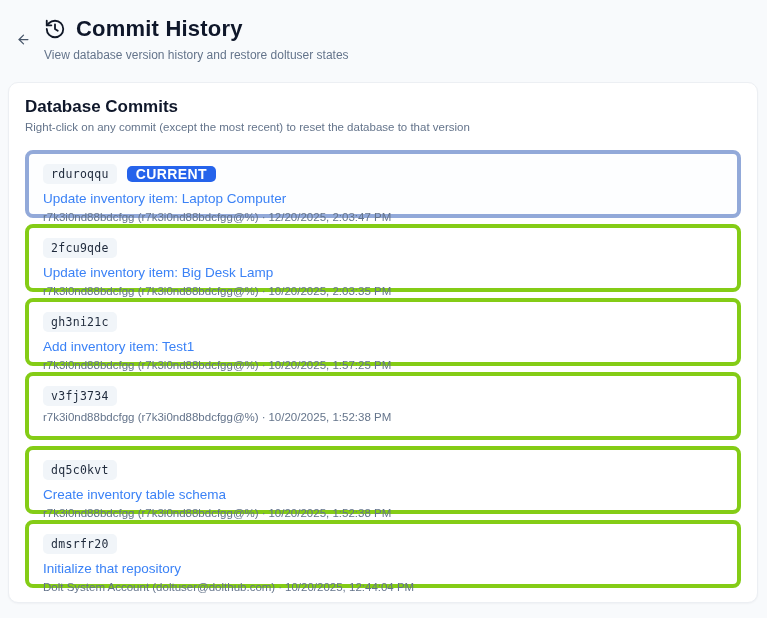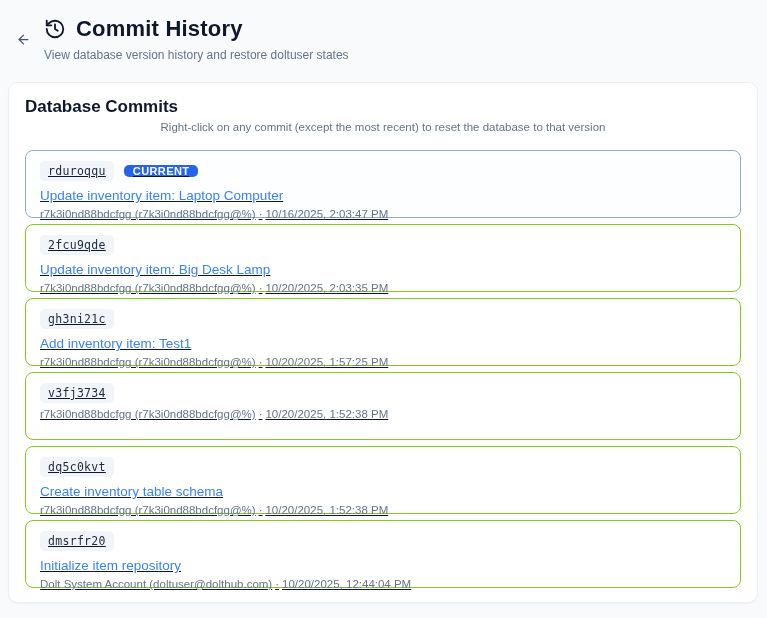--- a/index.html
+++ b/index.html
@@ -36,46 +36,45 @@
   .panel {
     margin: 10px 8px 0 8px;
     width: 750px; height: 521px;
     background: #ffffff;
     border: 1px solid #eceff3;
     border-radius: 10px;
     box-shadow: 0 1px 2px rgba(15,23,42,0.04);
     padding: 14px 16px;
   }
   .panel-title { font-size: 17px; font-weight: 700; color: #0f172a; }
-  .panel-desc  { font-size: 11.5px; color: #64748b; margin-top: 4px; text-align: center; }
+  .panel-desc  { font-size: 11.5px; color: #64748b; margin-top: 4px; }
   
   .commit-list { margin-top: 17px; display: flex; flex-direction: column; gap: 6px; }
   .commit-card {
-    border: 1px solid #84cc16;
+    border: 4px solid #84cc16;
     border-radius: 8px;
     background: #ffffff;
     padding: 10px 14px 11px 14px;
     height: 68px;
     cursor: context-menu;
-    text-decoration: underline;
   }
   .commit-card.current {
     border-color: #92a9d9;
     background: #fdfeff;
   }
   .hash-row { display: flex; align-items: center; gap: 10px; }
   .hash-chip {
     font-family: "DejaVu Sans Mono", "Liberation Mono", monospace;
     font-size: 11.5px; color: #1e293b;
     background: #f1f5f9;
     padding: 3px 8px; border-radius: 5px;
     letter-spacing: 0.3px;
   }
   .current-badge {
-    font-size: 11px; font-weight: 700; letter-spacing: 0.4px;
+    font-size: 14px; font-weight: 700; letter-spacing: 0.4px;
     color: #ffffff; background: #2563eb;
     padding: 0 9px; border-radius: 5px;
     text-transform: uppercase;
   }
   .commit-message {
     margin-top: 7px;
     font-size: 13.5px; font-weight: 500; color: #3b82f6;
   }
   .commit-meta {
     margin-top: 5px;
@@ -114,21 +113,21 @@
 
   <div class="commit-list">
 
     <div class="commit-card current">
       <div class="hash-row">
         <span class="hash-chip">rduroqqu</span>
         <span class="current-badge">CURRENT</span>
       </div>
       <div class="commit-message">Update inventory item: Laptop Computer</div>
       <div class="commit-meta">
-        <span>r7k3i0nd88bdcfgg (r7k3i0nd88bdcfgg@%)</span><span class="sep">·</span><span>10/16/2025, 2:03:47 PM</span>
+        <span>r7k3i0nd88bdcfgg (r7k3i0nd88bdcfgg@%)</span><span class="sep">·</span><span>12/20/2025, 2:03:47 PM</span>
       </div>
     </div>
 
     <div class="commit-card">
       <div class="hash-row">
         <span class="hash-chip">2fcu9qde</span>
       </div>
       <div class="commit-message">Update inventory item: Big Desk Lamp</div>
       <div class="commit-meta">
         <span>r7k3i0nd88bdcfgg (r7k3i0nd88bdcfgg@%)</span><span class="sep">·</span><span>10/20/2025, 2:03:35 PM</span>
@@ -161,20 +160,20 @@
       <div class="commit-message">Create inventory table schema</div>
       <div class="commit-meta">
         <span>r7k3i0nd88bdcfgg (r7k3i0nd88bdcfgg@%)</span><span class="sep">·</span><span>10/20/2025, 1:52:38 PM</span>
       </div>
     </div>
 
     <div class="commit-card">
       <div class="hash-row">
         <span class="hash-chip">dmsrfr20</span>
       </div>
-      <div class="commit-message">Initialize item repository</div>
+      <div class="commit-message">Initialize that repository</div>
       <div class="commit-meta">
         <span>Dolt System Account (doltuser@dolthub.com)</span><span class="sep">·</span><span>10/20/2025, 12:44:04 PM</span>
       </div>
     </div>
 
   </div>
 </div>
 
 </body></html>

